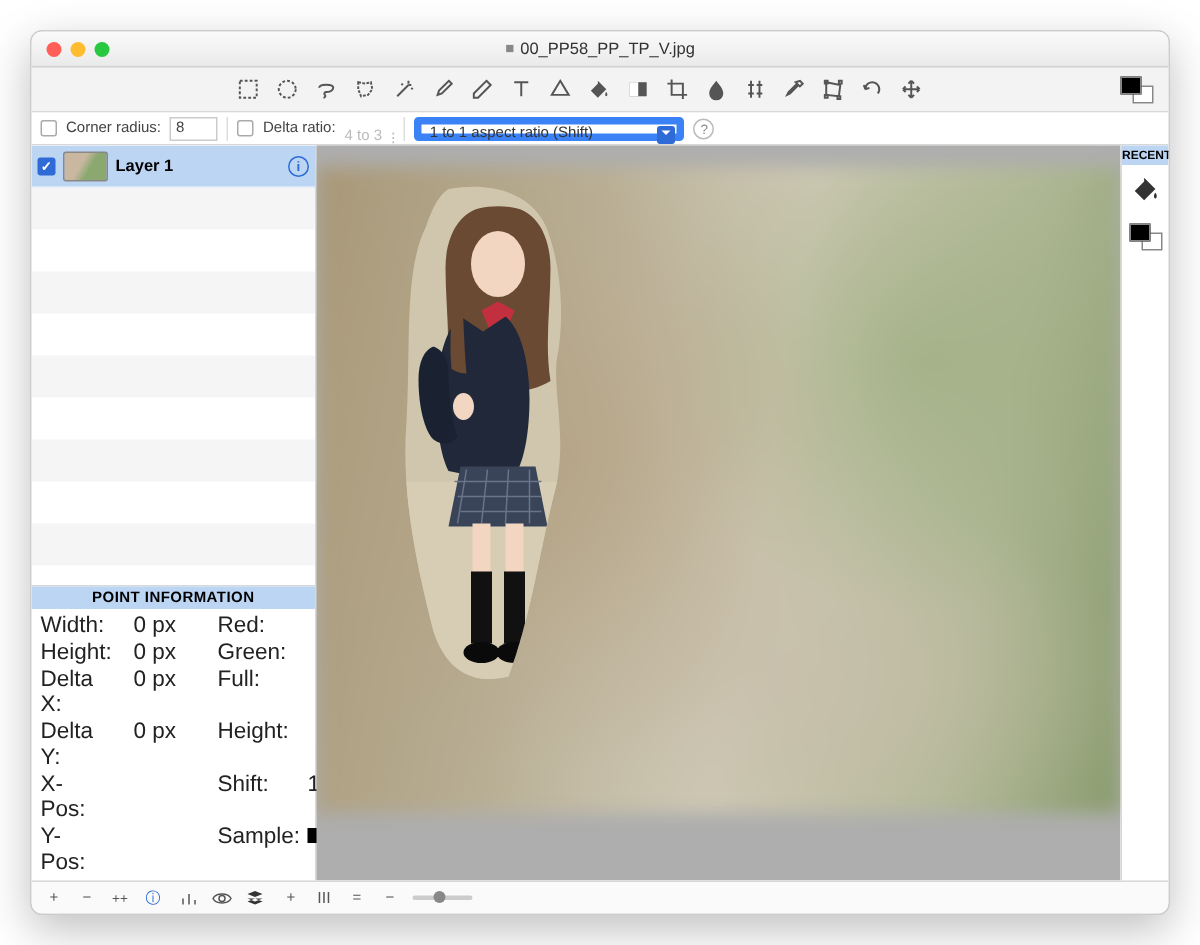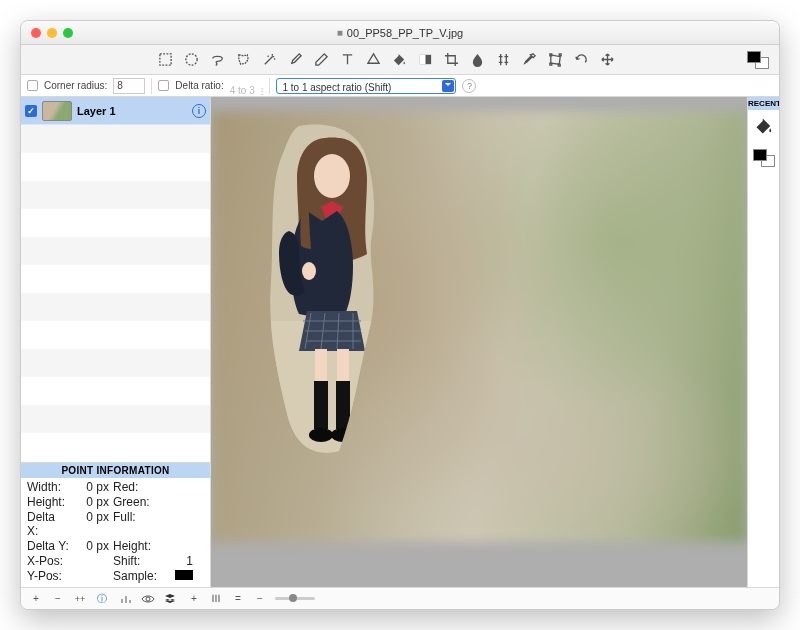--- a/index.html
+++ b/index.html
@@ -14,36 +14,36 @@
 .toolbar { height: 30px; background: #f3f3f3; border-bottom: 1px solid #d8d8d8; display: flex; align-items: center; padding: 0 10px; gap: 6px; }
 .spacer { flex: 1; }
 .tool { width: 20px; height: 20px; display: flex; align-items: center; justify-content: center; color: #555; cursor: pointer; border-radius: 3px; }
 .tool svg { width: 15px; height: 15px; stroke: #555; fill: none; stroke-width: 1.4; }
 .tool.fill svg { fill: #555; stroke: none; }
 .optbar { height: 22px; background: #fff; border-bottom: 1px solid #d8d8d8; display: flex; align-items: center; padding: 0 6px; gap: 6px; font-size: 10px; color: #444; }
 .chk { width: 11px; height: 11px; border: 1px solid #aaa; border-radius: 2px; }
 .numbox { width: 32px; height: 16px; border: 1px solid #ccc; background: #fff; font-size: 10px; padding: 0 3px; line-height: 14px; }
 .sep { width: 1px; height: 16px; background: #ddd; }
 .disabled { color: #bbb; margin-top: 10px; }
-.dropdown { height: 16px; background: #fff; border: 1px solid #3b82f6; border-radius: 3px; font-size: 10px; padding: 0 16px 0 5px; display: flex; align-items: flex-end; position: relative; color: #333; }
+.dropdown { height: 16px; background: #fff; border: 5px solid #3b82f6; border-radius: 3px; font-size: 10px; padding: 0 16px 0 5px; display: flex; align-items: flex-start; position: relative; color: #333; }
 .dropdown.primary::after { content: ""; position: absolute; right: 1px; top: 1px; width: 12px; height: 12px; background: #2e6bd6; border-radius: 2px; }
 .dropdown.primary::before { content: ""; position: absolute; right: 4px; top: 4px; border: 3px solid transparent; border-top-color: #fff; z-index: 1; }
 .help { width: 14px; height: 14px; border: 1px solid #bbb; border-radius: 50%; font-size: 9px; display: flex; align-items: center; justify-content: center; color: #888; }
 .body { flex: 1; display: flex; min-height: 0; }
 .sidebar { width: 190px; border-right: 1px solid #d8d8d8; background: #fff; display: flex; flex-direction: column; }
 .layers { flex: 1; overflow: hidden; }
 .layer-row { height: 28px; background: #bcd5f3; display: flex; align-items: center; padding: 0 4px; gap: 5px; border-bottom: 1px solid #d8e6f8; font-size: 11px; font-weight: 600; }
 .layer-check { width: 12px; height: 12px; border-radius: 2px; background: #2e6bd6; color: #fff; font-size: 9px; display: flex; align-items: center; justify-content: center; }
 .layer-thumb { width: 30px; height: 20px; border: 1px solid #888; background: linear-gradient(120deg,#c9b89f 40%,#8aa86f 60%); border-radius: 2px; }
 .layer-info { width: 14px; height: 14px; border: 1px solid #2e6bd6; border-radius: 50%; font-size: 9px; color: #2e6bd6; display: flex; align-items: center; justify-content: center; margin-left: auto; }
 .stripe { height: 28px; } .stripe:nth-child(even) { background: #f5f5f5; }
 .point-info { border-top: 1px solid #d8d8d8; }
 .pi-header { background: #bcd5f3; font-size: 10px; font-weight: 700; text-align: center; padding: 2px 0; letter-spacing: .3px; }
-.pi-grid { display: grid; grid-template-columns: 42px 36px 40px 36px; font-size: 12px; padding: 2px 6px 4px; gap: 1px 4px; color: #222; }
-.pi-grid .lab { text-align: left; } .pi-grid .val { text-align: right; }
+.pi-grid { display: grid; grid-template-columns: 42px 36px 40px 36px; font-size: 15px; padding: 2px 6px 4px; gap: 1px 20px; color: #222; }
+.pi-grid .lab { text-align: left; } .pi-grid .val { text-align: left; }
 .swatch { width: 18px; height: 10px; background: #000; display: inline-block; }
 .canvas-wrap { flex: 1; display: flex; flex-direction: column; background: #aeaeae; min-width: 0; }
 .canvas-area { flex: 1; position: relative; overflow: hidden; }
 .canvas { position: absolute; left: 0; right: 0; top: 14px; bottom: 45px; }
 .blurbg { position: absolute; inset: 0; background:
   radial-gradient(ellipse 60% 80% at 30% 45%, rgba(180,160,130,.7), transparent 60%),
   radial-gradient(ellipse 50% 60% at 75% 30%, rgba(150,170,120,.6), transparent 65%),
   radial-gradient(ellipse 70% 50% at 60% 80%, rgba(200,190,170,.8), transparent 60%),
   linear-gradient(100deg, #a89878 0%, #b8ae94 30%, #cfcab6 55%, #b0b896 80%, #8a9c6e 100%);
   filter: blur(6px); }

